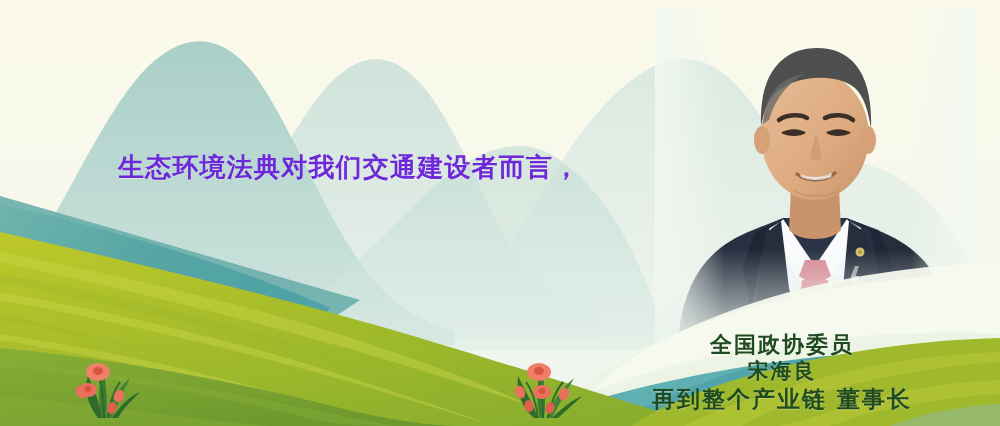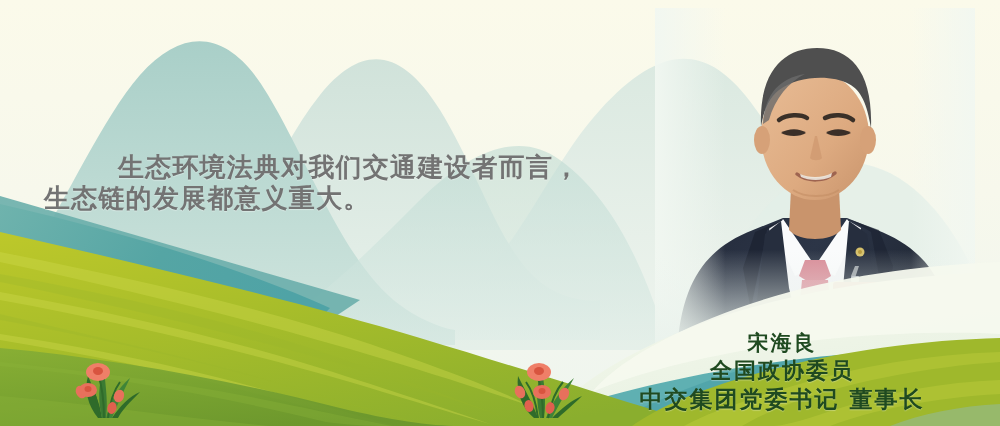--- a/index.html
+++ b/index.html
@@ -46,21 +46,21 @@
     top: 152px;
     width: 640px;
     z-index: 30;
   }
   .quote-line {
     font-family: "DejaVu Serif", "Liberation Serif", serif;
     font-weight: bold;
     font-size: 26px;
     line-height: 31px;
     letter-spacing: 1.2px;
-    color: #737373;
+    color: #6d28d9;
     white-space: nowrap;
     text-shadow: 0 1px 1px rgba(255,255,255,0.35);
   }
   .quote-line.indent { text-indent: 74px; }
 
   
   #name-block {
     position: absolute;
     right: 38px;
     bottom: 12px;
@@ -345,22 +345,21 @@
         <ellipse cx="27" cy="8" rx="12" ry="9" fill="#ef7f68"></ellipse>
         <ellipse cx="27" cy="7" rx="5" ry="4" fill="#d8543f"></ellipse>
         <ellipse cx="30" cy="28" rx="9" ry="7" fill="#e8705c"></ellipse>
         <ellipse cx="30" cy="27" rx="3.5" ry="3" fill="#d8543f"></ellipse>
       </g>
     </svg>
   </div>
 
   <div id="quote">
     <div class="quote-line indent">生态环境法典对我们交通建设者而言，</div>
-    <div class="quote-line">生态链的发展都意义重大。</div>
   </div>
 
   <div id="name-block">
+    <div class="name-line name-2">全国政协委员</div>
     <div class="name-line name-1">宋海良</div>
-    <div class="name-line name-2">全国政协委员</div>
-    <div class="name-line name-3">中交集团党委书记 董事长</div>
+    <div class="name-line name-3">再到整个产业链 董事长</div>
   </div>
 
 </div>
 
 </body></html>

